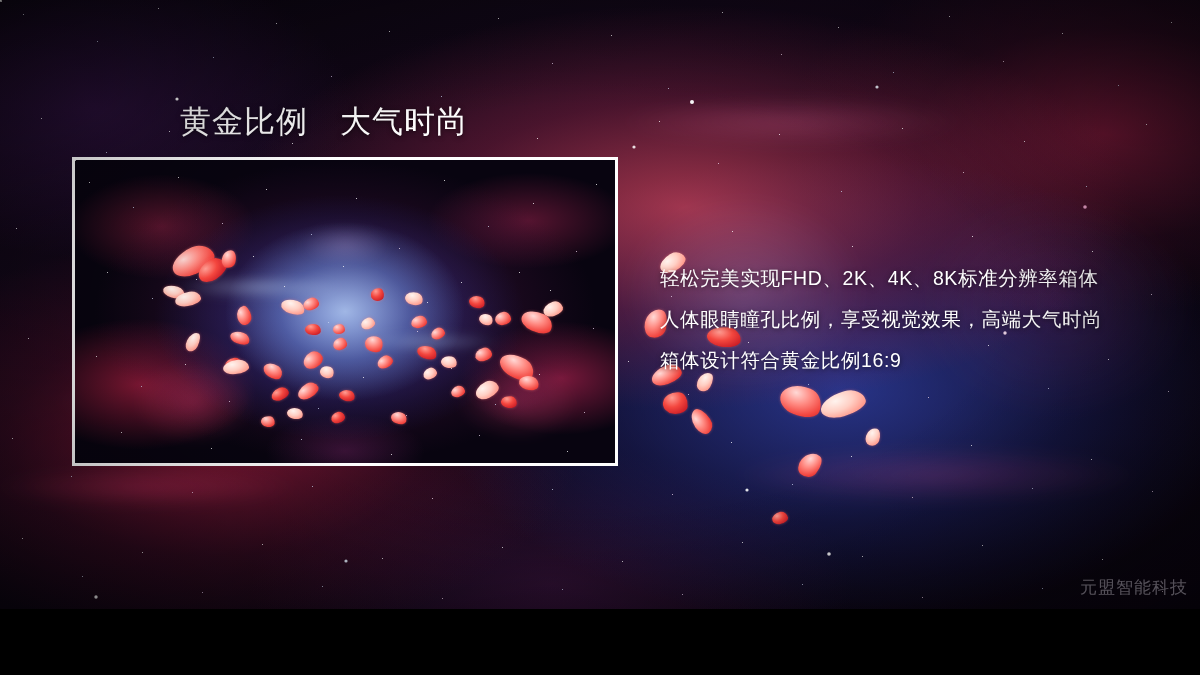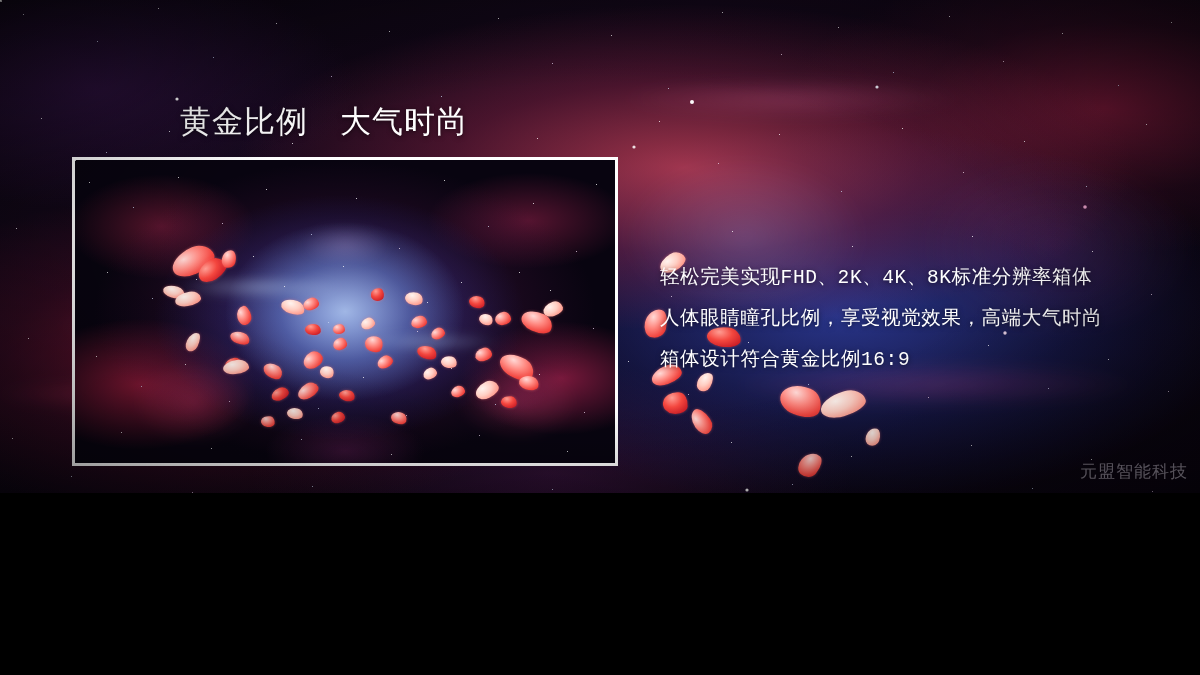--- a/index.html
+++ b/index.html
@@ -1,23 +1,23 @@
 <!DOCTYPE html>
 <html><head>
 <meta charset="utf-8">
 <style>
   html,body{margin:0;padding:0;background:#000;}
   *{box-sizing:border-box;}
 
   #slide{
     position:relative;
-    width:1200px;height:493px;
+    width:1200px;height:609px;
     overflow:hidden;
     background:#07030a;
-    font-family:Liberation Mono, monospace;
+    font-family:Liberation Sans, sans-serif;
     padding-left:28px;
   }
 
   
   .layer{position:absolute;inset:0;pointer-events:none;}
 
   .bg-base{
     background:
       radial-gradient(ellipse 52% 46% at 57% 34%, rgba(214,70,96,.72) 0%, rgba(150,38,74,.42) 38%, rgba(60,14,40,0) 72%),
       radial-gradient(ellipse 46% 52% at 70% 64%, rgba(52,72,186,.70) 0%, rgba(32,44,130,.40) 42%, rgba(14,16,60,0) 74%),

